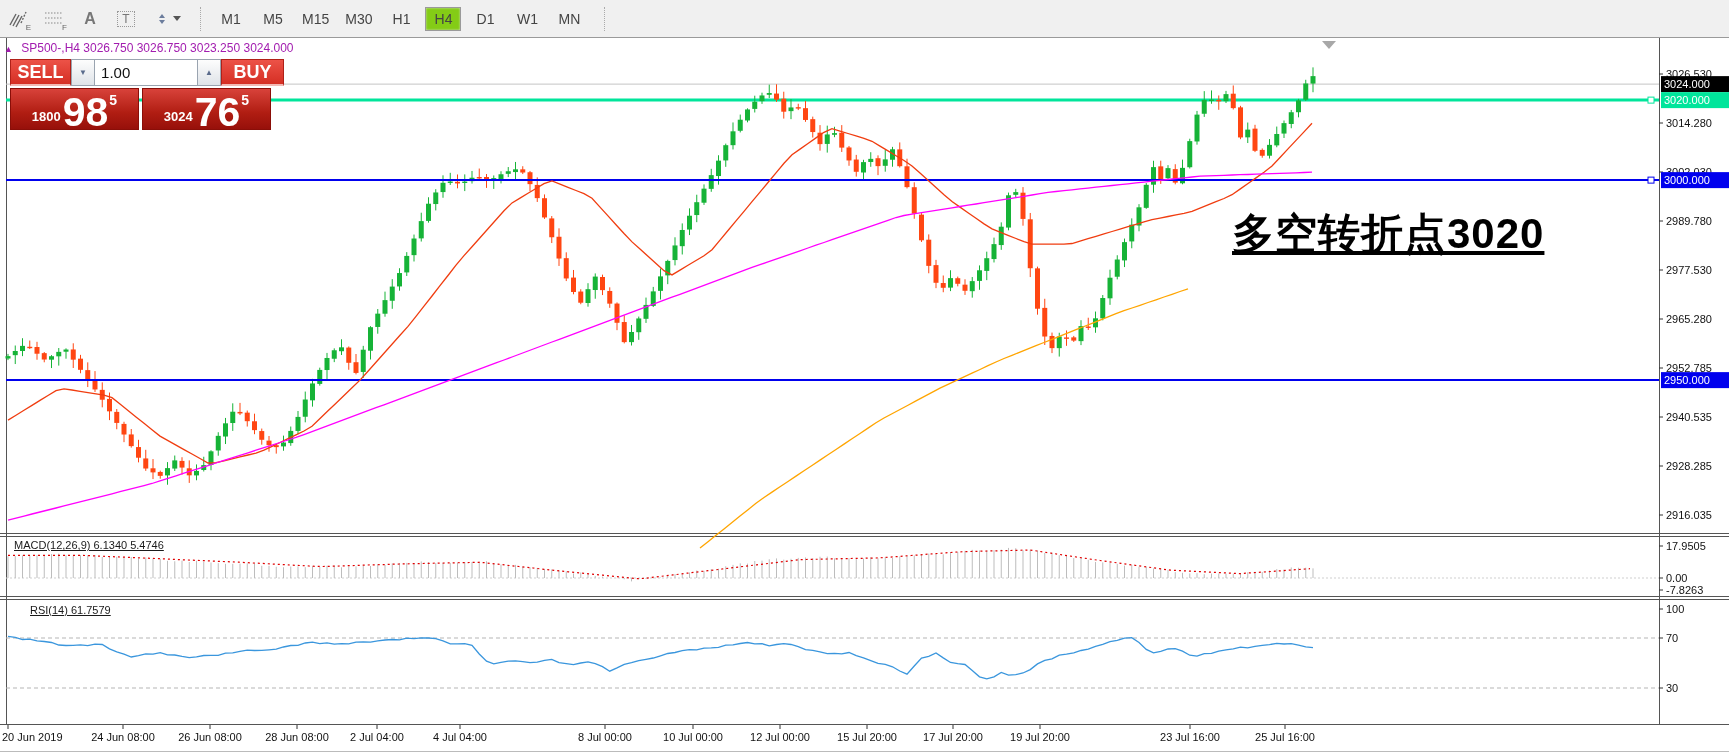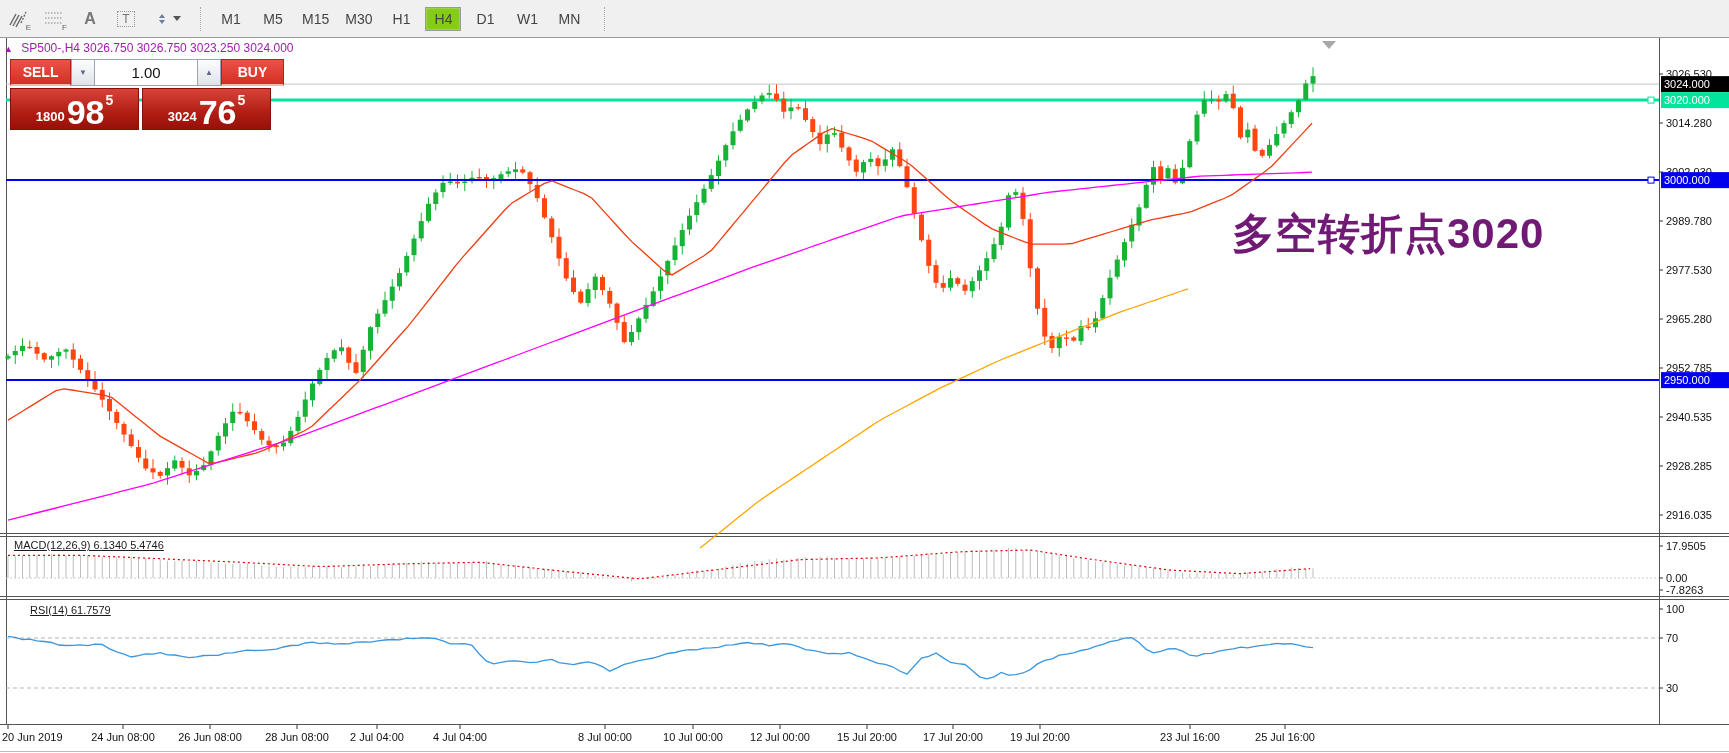--- a/index.html
+++ b/index.html
@@ -17,37 +17,37 @@
   .tf-btn.active{background:#84cc16;border:1px solid #9a9a9a;box-shadow:inset 0 0 2px #ddd;}
   .caret-down{width:0;height:0;border-left:4px solid transparent;border-right:4px solid transparent;
               border-top:5px solid #555;margin-left:4px;}
   
   #chart-title{position:absolute;left:4px;top:41px;font-size:12px;font-weight:400;color:#a21caf;z-index:30;}
   #chart-title .tri{font-size:9px;margin-right:5px;}
   
   #trade-panel{position:absolute;left:10px;top:59px;z-index:40;width:274px;}
   #tp-row1{display:flex;height:27px;}
   .tp-btn{background:linear-gradient(180deg,#ec5247,#d52f24);border:1px solid #b02018;color:#fff;
-          font-size:14px;font-weight:bold;display:flex;align-items:center;justify-content:center;cursor:pointer;}
+          font-size:18px;font-weight:bold;display:flex;align-items:center;justify-content:center;cursor:pointer;}
   #sell-btn{width:62px;border-bottom:2px solid #f2b9b4;}
   #buy-btn{width:64px;border-bottom:2px solid #f2b9b4;}
   .spin-btn{width:23px;background:linear-gradient(180deg,#fdfdfd,#dfe3e8);border:1px solid #9aa4b0;
             display:flex;align-items:center;justify-content:center;cursor:pointer;font-size:8px;color:#5a6b8c;}
-  #vol-input{width:90px;border:1px solid #9aa4b0;border-left:none;border-right:none;text-align:center;
+  #vol-input{width:90px;border:1px solid #9aa4b0;border-left:none;border-right:none;text-align:left;
              font-size:15px;padding:12px 6px;color:#111;outline:none;}
   #tp-row2{display:flex;margin-top:2px;gap:3px;}
   .tp-price-box{width:127px;height:38px;background:linear-gradient(180deg,#d8423a 0%,#b01d12 60%,#97100a 100%);
                 border:1px solid #8a0e08;color:#fff;display:flex;align-items:flex-end;justify-content:center;
                 padding-bottom:2px;cursor:pointer;}
   .tp-small{font-size:13px;font-weight:bold;margin:0 2px 3px 0;}
-  .tp-big{font-size:34px;font-weight:bold;line-height:30px;}
+  .tp-big{font-size:41px;font-weight:bold;line-height:30px;}
   .tp-sup{font-size:14px;font-weight:bold;margin:2px 0 0 1px;align-self:flex-start;padding-top:1px;}
   
-  #annotation{position:absolute;left:1232px;top:206px;font-size:42px;font-weight:bold;color:#701a75;
-              z-index:25;white-space:nowrap;letter-spacing:1px;}
+  #annotation{position:absolute;left:1232px;top:206px;font-size:42px;font-weight:bold;color:#000000;
+              z-index:25;white-space:nowrap;letter-spacing:1px;text-decoration:underline;}
   
   .ind-label{position:absolute;font-size:11px;color:#1a1a1a;z-index:25;text-decoration:underline;}
   #macd-label{left:14px;top:539px;}
   #rsi-label{left:14px;top:604px;margin-left:16px;}
   
   #shift-marker{position:absolute;left:1322px;top:41px;width:0;height:0;z-index:20;
                 border-left:7px solid transparent;border-right:7px solid transparent;border-top:8px solid #a8a8a8;}
   #chart-svg{position:absolute;left:0;top:0;z-index:10;}
 </style>
 </head>

